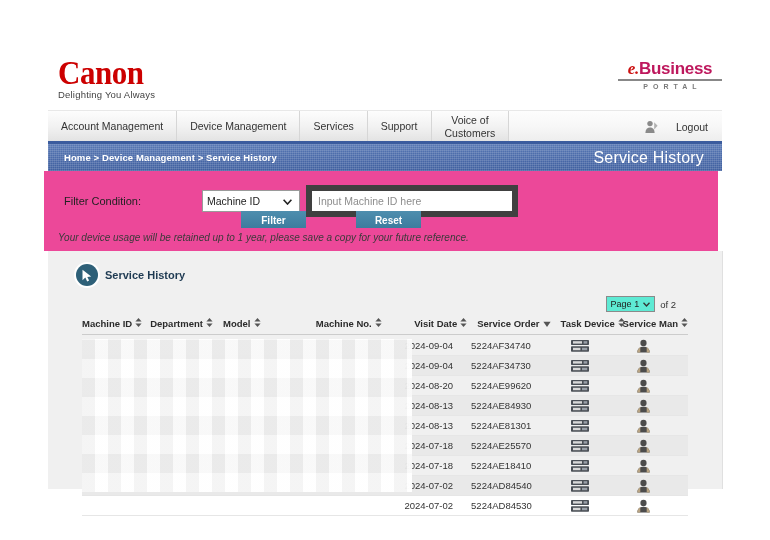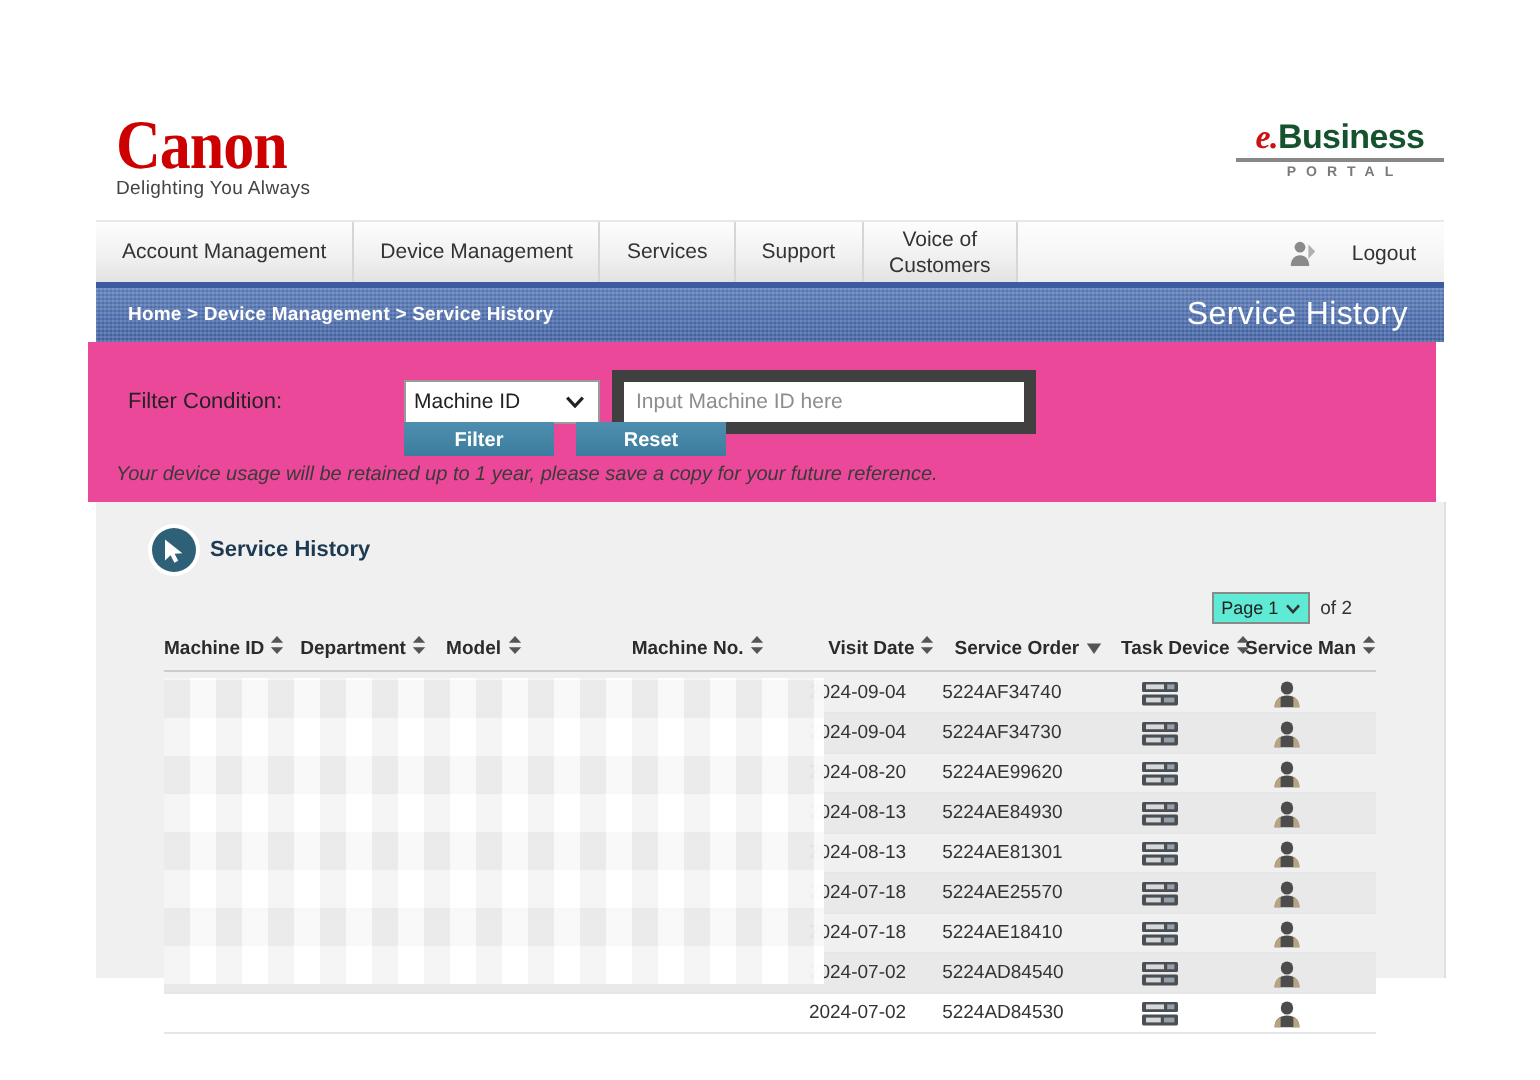--- a/index.html
+++ b/index.html
@@ -69,21 +69,21 @@
     line-height: 1;
     letter-spacing: -0.3px;
     white-space: nowrap;
   }
   .eb-e {
     color: #cc1111;
     font-family: "Liberation Serif", serif;
     font-style: italic;
     font-weight: bold;
   }
-  .eb-biz { color: #14532d; }
+  .eb-biz { color: #be185d; }
   .eb-rule {
     margin: 2px auto 0 auto;
     width: 104px;
     height: 2px;
     background: #888888;
   }
   .eb-portal {
     margin-top: 2px;
     font-size: 7px;
     color: #7a7a7a;
@@ -233,31 +233,32 @@
   .filter-input::placeholder { color: #8d8d8d; }
 
   .btn-row {
     position: absolute;
     left: 158px;
     top: 40px;
     display: flex;
     gap: 11px;
   }
   .btn {
-    width: 75px;
+    width: 65px;
     height: 17px;
     border: none;
     background: linear-gradient(to bottom, #4e8eae 0%, #3d7c9e 100%);
     color: #ffffff;
     font-family: "Liberation Sans", sans-serif;
     font-size: 10px;
     font-weight: bold;
     cursor: pointer;
     line-height: 17px;
     text-align: center;
+    margin-left: 39px;
   }
   .filter-note {
     position: absolute;
     left: 14px;
     top: 61px;
     font-size: 10px;
     font-style: italic;
     color: #3a3a3a;
   }
 

